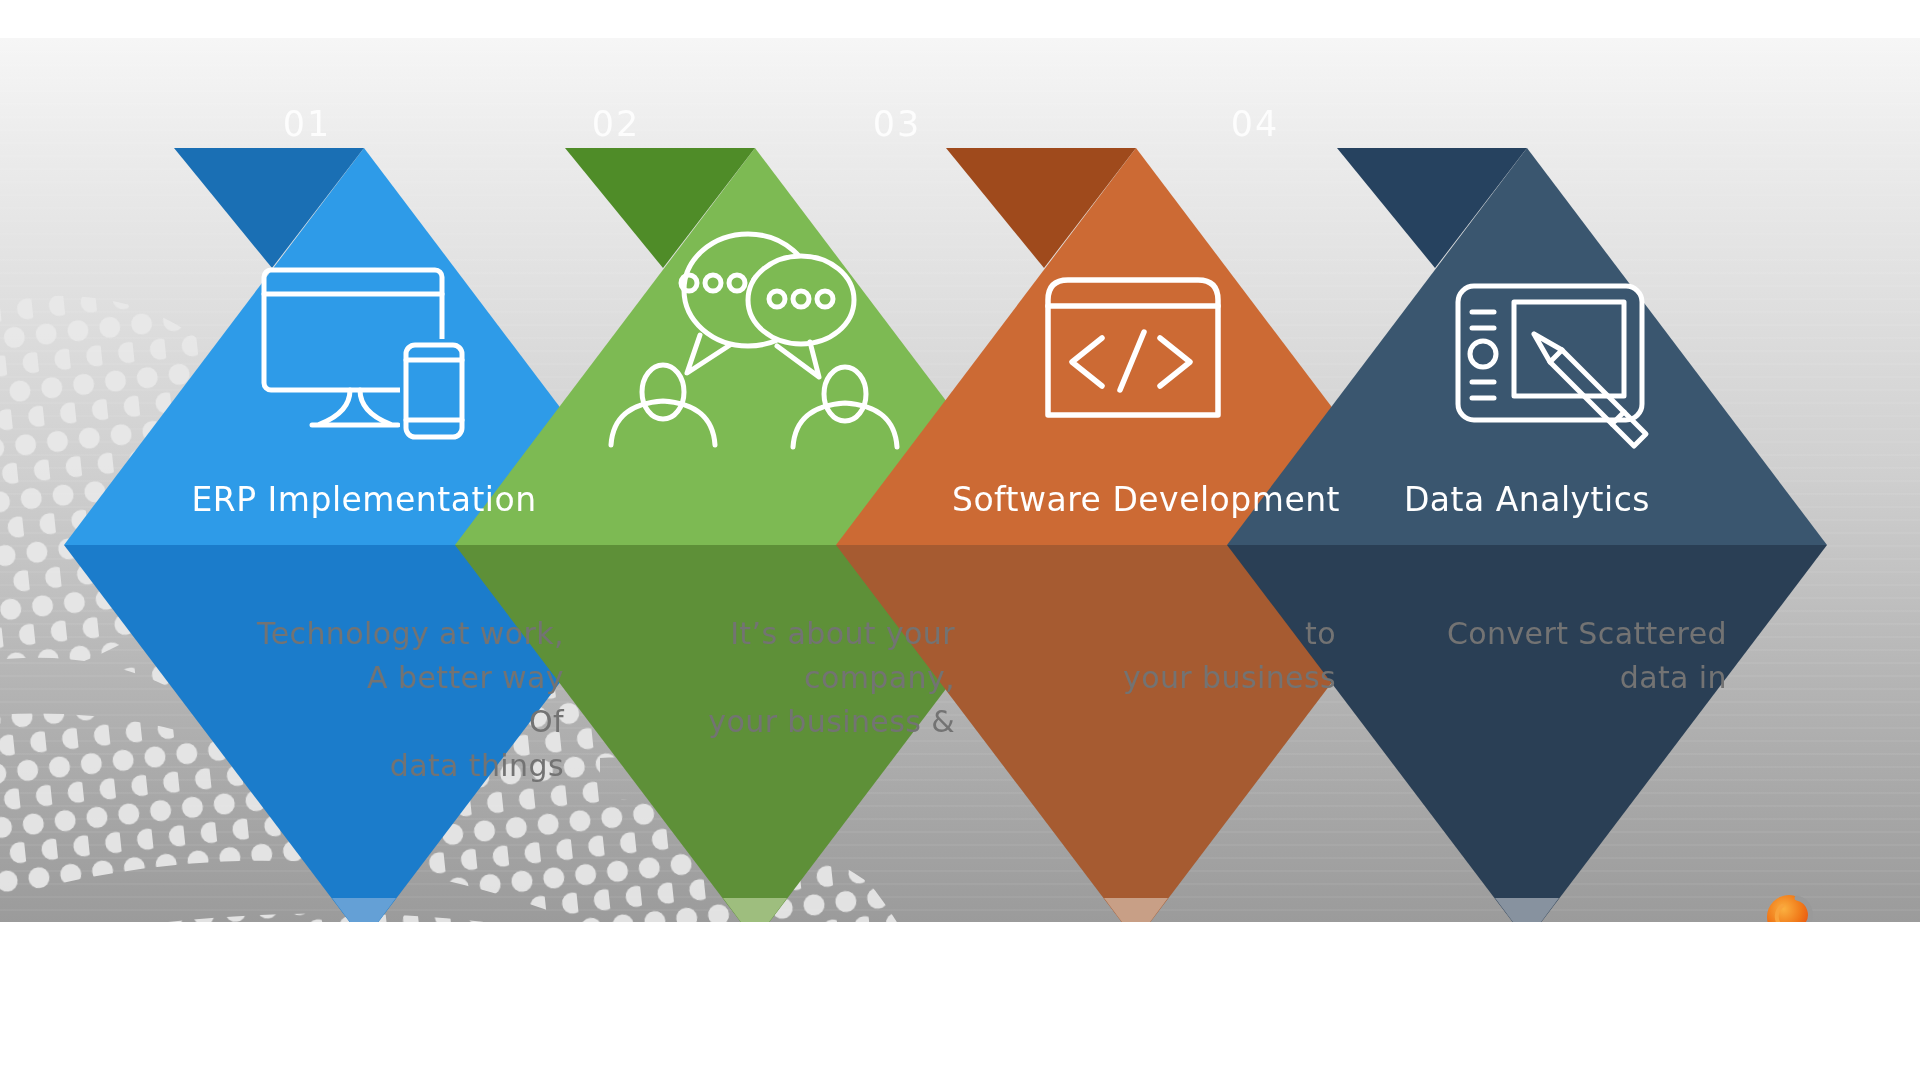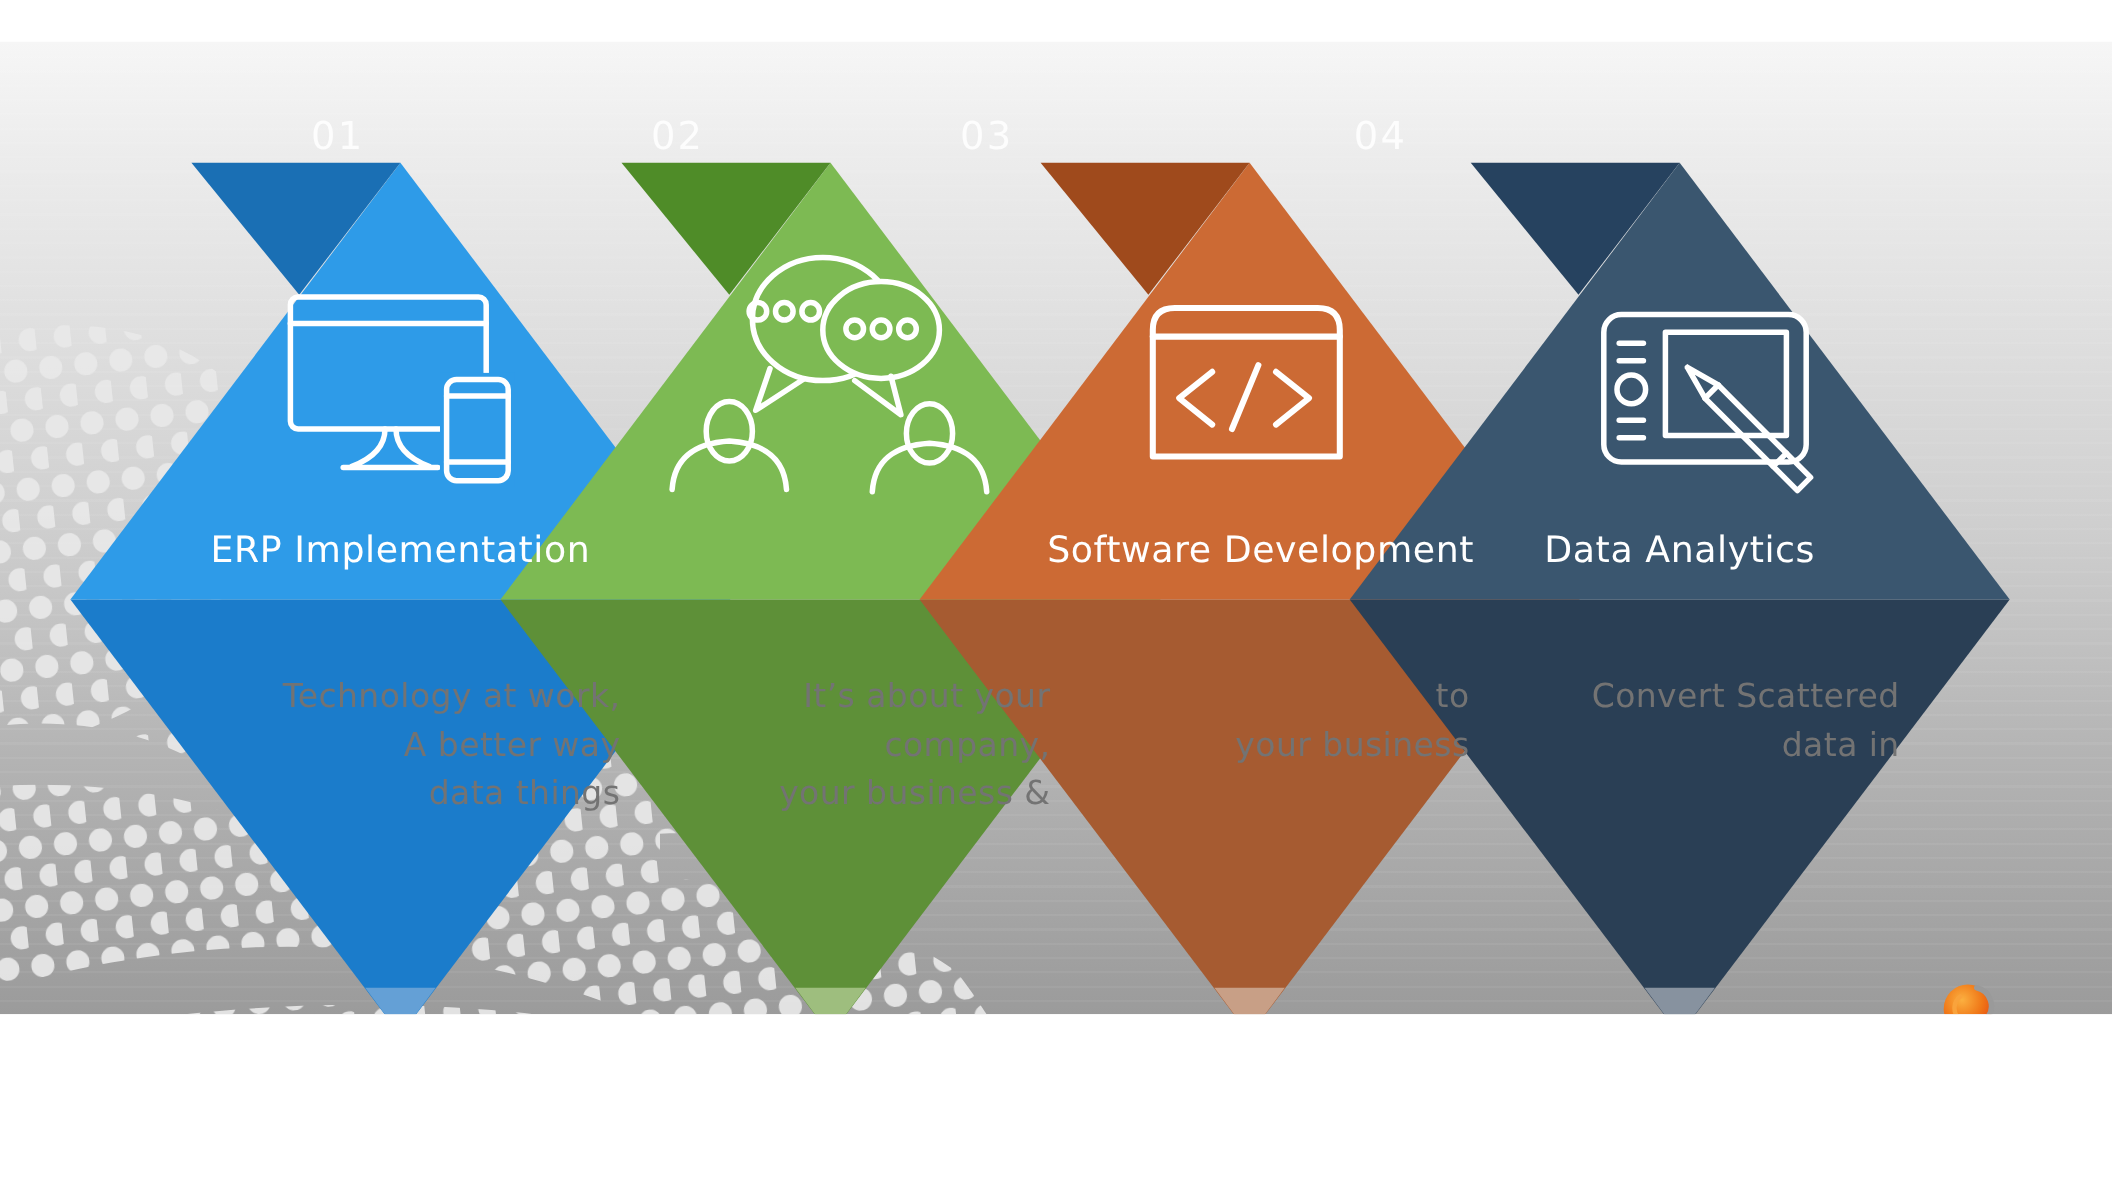--- a/index.html
+++ b/index.html
@@ -165,20 +165,21 @@
   <div class="num n3">03</div>
   <div class="num n4">04</div>
 
   <div class="title t1">ERP Implementation</div>
   <div class="title t3">Software Development</div>
   <div class="title t4">Data Analytics</div>
 
   <div class="desc d1">
     <div>Technology at work,</div>
     <div>A better way</div>
+    <div>Of</div>
     <div>data things</div>
   </div>
   <div class="desc d2">
     <div>It’s about your</div>
     <div>company,</div>
     <div>your business &amp;</div>
   </div>
   <div class="desc d3">
     <div>to</div>
     <div>your business</div>

